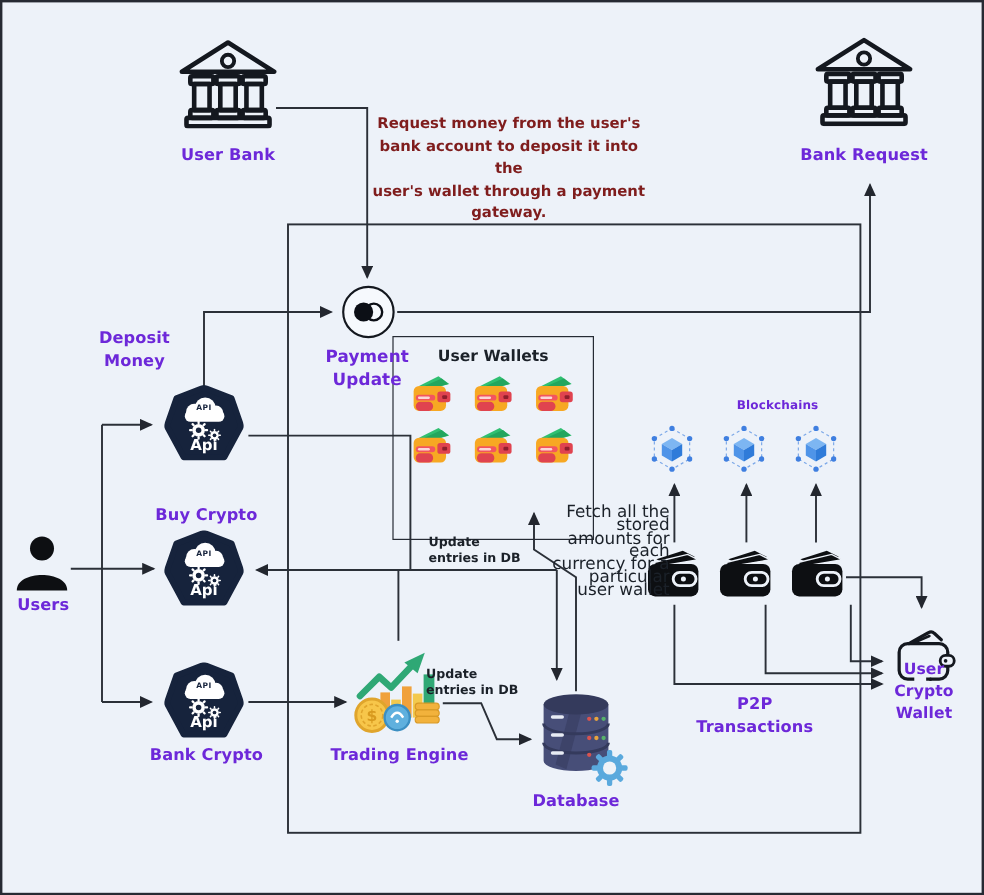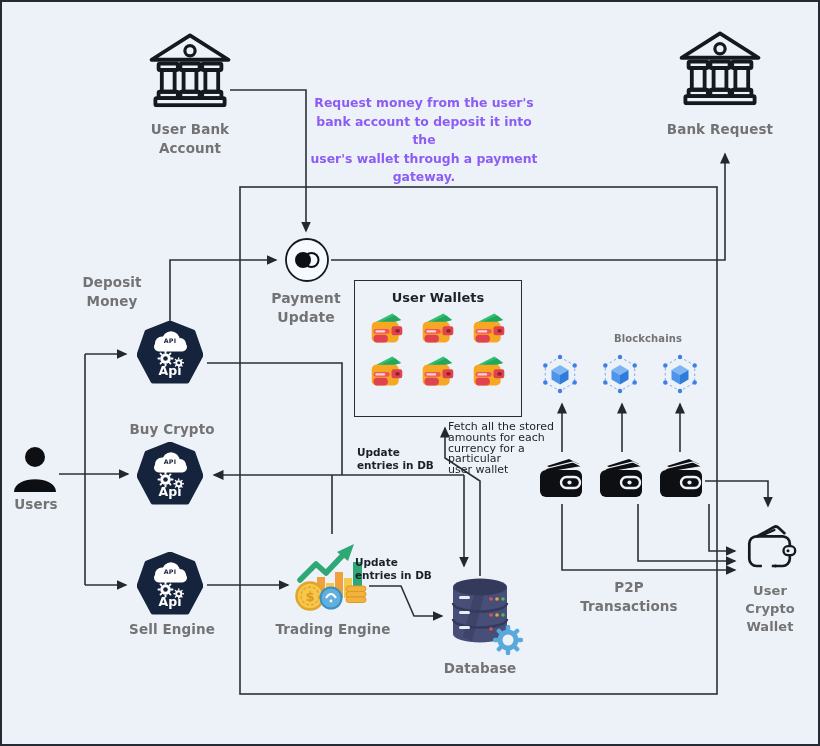--- a/index.html
+++ b/index.html
@@ -6,33 +6,33 @@
   #canvas{
     position:relative;width:820px;height:746px;box-sizing:border-box;
     background:#edf2f9;border:2px solid #262a33;overflow:hidden;
     font-family:"DejaVu Sans", sans-serif;color:#1b2129;
   }
   svg{display:block}
   .full{width:100%;height:100%}
   #connectors{position:absolute;left:0;top:0;z-index:1}
   .node{position:absolute;z-index:2}
   .lbl{position:absolute;z-index:3;text-align:center;font-weight:600;
-       font-size:13.5px;line-height:19px;letter-spacing:.1px;color:#737373}
+       font-size:13.5px;line-height:19px;letter-spacing:.1px;color:#6d28d9}
   .note{position:absolute;z-index:3;text-align:center;font-weight:600;
-        font-size:12.4px;line-height:18.6px;color:#8b5cf6}
+        font-size:12.4px;line-height:18.6px;color:#7f1d1d}
   .small-lbl{position:absolute;z-index:3;text-align:left;font-weight:600;
         font-size:10.5px;line-height:13px;color:#1b2129}
-  .tiny-lbl{position:absolute;z-index:3;text-align:left;font-weight:500;
-        font-size:11px;line-height:10.8px;color:#1b2129}
+  .tiny-lbl{position:absolute;z-index:3;text-align:right;font-weight:500;
+        font-size:14px;line-height:10.8px;color:#1b2129}
   .api-node{position:absolute;z-index:2;width:66px;height:66px}
   .api-badge{position:absolute;top:16px;left:0;right:0;text-align:center;
         font-size:6.3px;font-weight:700;letter-spacing:.3px;color:#16233c}
   .api-caption{position:absolute;bottom:9px;left:0;right:0;text-align:center;
         font-size:12.5px;font-weight:600;color:#ffffff}
-  .uw-box{position:absolute;left:352px;top:278px;width:168px;height:137px;
+  .uw-box{position:absolute;left:325px;top:278px;width:168px;height:170px;
         border:1.6px solid #262b34;box-sizing:border-box;z-index:2}
   .uw-title{text-align:center;margin-top:9px;font-size:13px;font-weight:600}
   .uw-grid{display:grid;grid-template-columns:repeat(3,40px);justify-content:center;
         column-gap:11px;row-gap:7px;margin-top:5px}
   .uw-grid svg{width:40px;height:36px}
   .bc-row{position:absolute;left:538px;top:352px;display:flex;gap:20px;z-index:2}
   .bc-row svg{width:40px;height:40px}
   .p2p-row{position:absolute;left:535px;top:455px;display:flex;gap:12px;z-index:2}
   .p2p-row svg{width:48px;height:42px}
 </style>
@@ -159,21 +159,20 @@
     </g>
   </svg>
 
   <div class="node" style="left:147px;top:30px;width:82px;height:76px">
     <svg class="full" viewBox="0 0 64 58">
         <use href="#sym-bank"></use>
       </svg>
   </div>
   <div class="lbl" style="left:118px;top:118px;width:140px">
     <div>User Bank</div>
-    <div>Account</div>
   </div>
 
   <div class="node" style="left:677px;top:28px;width:82px;height:76px">
     <svg class="full" viewBox="0 0 64 58">
         <use href="#sym-bank"></use>
       </svg>
   </div>
   <div class="lbl" style="left:648px;top:118px;width:140px">Bank Request</div>
 
   <div class="note" style="left:302px;top:92px;width:240px">
@@ -254,21 +253,21 @@
         <path d="M16,17 L34,7 Q37,5 39.5,7.5 L46,13.5"></path>
         <path d="M21,16 L35,10" stroke-width="2.4"></path>
         <rect x="7" y="17" width="45" height="33" rx="8"></rect>
       </g>
       <rect x="45" y="28" width="13" height="10" rx="5" fill="#edf2f9" stroke="#14181f" stroke-width="2.6"></rect>
       <circle cx="50" cy="33" r="1.7" fill="#14181f"></circle>
       <rect x="21" y="46.5" width="11" height="7" fill="#edf2f9"></rect>
       <circle cx="36" cy="50" r="1.6" fill="#14181f"></circle>
     </svg>
   </div>
-  <div class="lbl" style="left:738px;top:580px;width:60px;font-size:13px;line-height:18px">
+  <div class="lbl" style="left:738px;top:548px;width:60px;font-size:13px;line-height:18px">
     <div>User</div>
     <div>Crypto</div>
     <div>Wallet</div>
   </div>
 
   <div class="lbl" style="left:50px;top:271px;width:120px">
     <div>Deposit</div>
     <div>Money</div>
   </div>
   <div class="api-node" style="left:135px;top:319px">
@@ -288,21 +287,21 @@
     <span class="api-caption">Api</span>
   </div>
 
   <div class="api-node" style="left:135px;top:550px">
     <svg class="full" viewBox="0 0 66 66">
         <use href="#sym-api"></use>
       </svg>
     <span class="api-badge">API</span>
     <span class="api-caption">Api</span>
   </div>
-  <div class="lbl" style="left:110px;top:618px;width:120px">Sell Engine</div>
+  <div class="lbl" style="left:110px;top:618px;width:120px">Bank Crypto</div>
 
   <div class="node" style="left:8px;top:443px;width:50px;height:48px">
     <svg class="full" viewBox="0 0 50 48">
       <circle cx="25" cy="12" r="10" fill="#0d0f12"></circle>
       <path d="M4,47 C4,30 46,30 46,47 Z" fill="#0d0f12"></path>
     </svg>
   </div>
   <div class="lbl" style="left:4px;top:493px;width:60px">Users</div>
 
   <div class="node" style="left:288px;top:538px;width:84px;height:74px">

